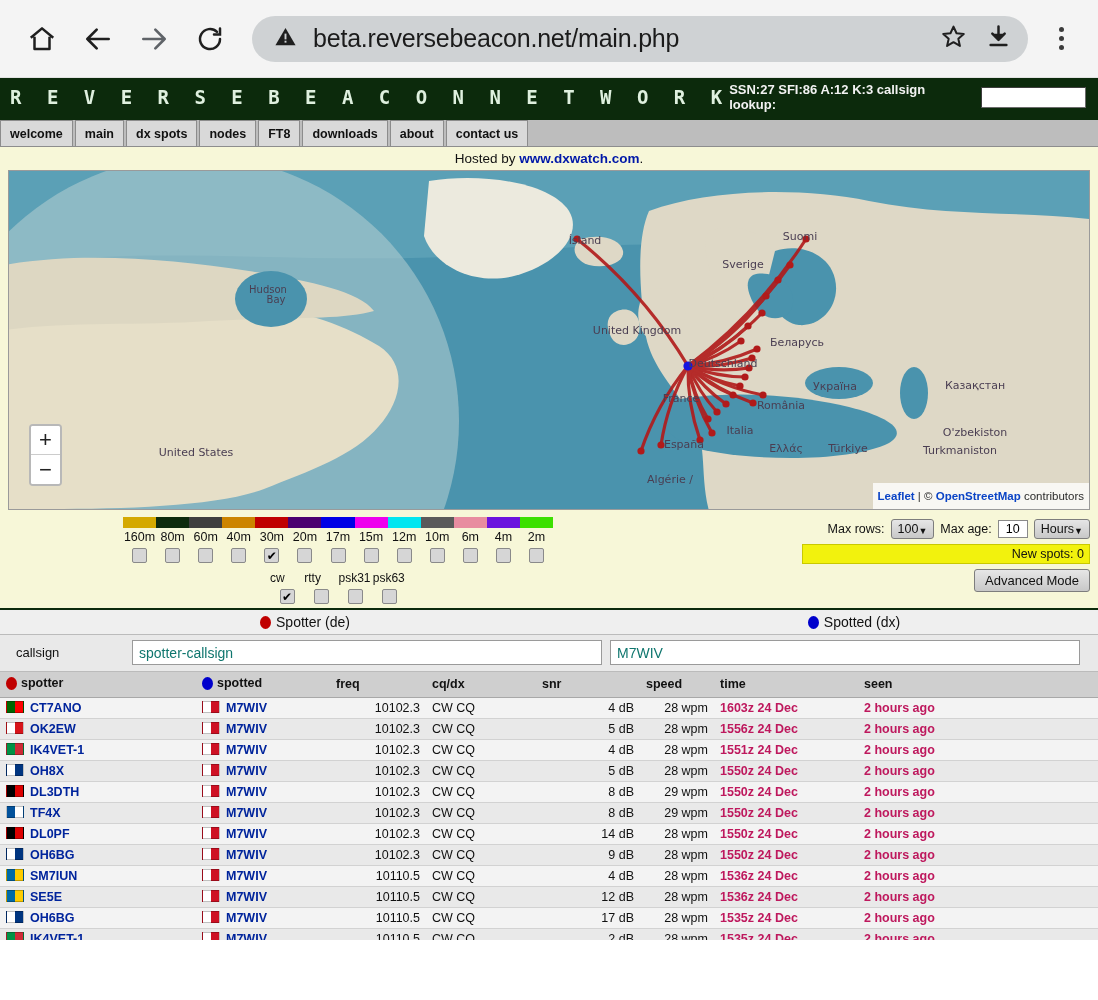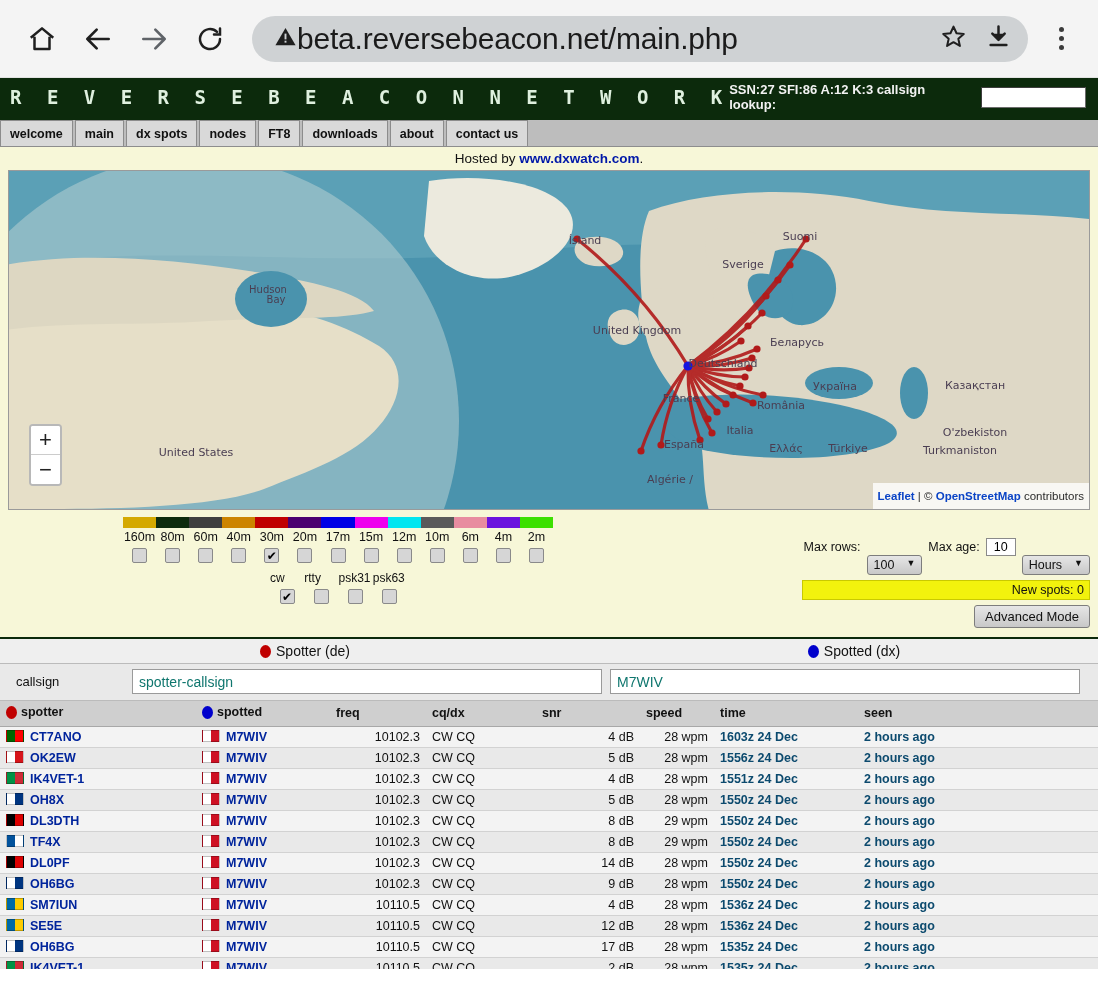--- a/index.html
+++ b/index.html
@@ -32,22 +32,23 @@
     height: 46px;
     margin: 0 10px 0 14px;
     background: #cfd2d4;
     border-radius: 23px;
     display: flex;
     align-items: center;
     padding: 0 10px 0 22px;
     min-width: 0;
   }
   #omnibox-text {
-    font-size: 30px;
+    font-size: 25px;
     color: #1b1b1b;
+    margin-left: 16px;
     white-space: nowrap;
     overflow: hidden;
     text-overflow: ellipsis;
     letter-spacing: -0.2px;
   }
   .omni-icons {
     margin-left: auto;
     display: flex;
     align-items: center;
     gap: 18px;
@@ -227,23 +228,22 @@
     font-size: 13px;
     color: #111;
     cursor: pointer;
   }
   .sel {
     background: linear-gradient(#e6e6e6,#c8c8c8);
     border: 1px solid #7d7d7d;
     border-radius: 3px;
     padding: 2px 6px;
     font-size: 12.5px;
-    display: inline-flex; align-items: flex-start; gap: 12px;
+    display: inline-flex; align-items: flex-end; 
     cursor: pointer;
-    margin-top: 36px;
   }
   .sel .caret { font-size: 9px; }
   .numbox {
     width: 30px;
     border: 1px solid #8a8a8a;
     background: #fff;
     font-size: 12.5px;
     padding: 1px 3px;
     text-align: center;
   }
@@ -305,21 +305,21 @@
   #spots td {
     font-size: 12.5px;
     padding: 3px 6px;
     border-bottom: 1px solid #d2d2d2;
     white-space: nowrap;
     color: #111;
   }
   #spots tr:nth-child(odd) td { background: #f3f3f3; }
   #spots tr:nth-child(even) td { background: #e9e9e9; }
   .call { color: #00249c; font-weight: bold; }
-  .tlink { color: #0c4a6e; font-weight: bold; }
+  .tlink { color: #be185d; font-weight: bold; }
   .flag {
     display: inline-block;
     width: 18px; height: 12px;
     margin-right: 6px;
     vertical-align: -1px;
     border: 1px solid rgba(0,0,0,.25);
   }
   .c-num { text-align: right; }
   th.c-num { text-align: right; }
   #table-clip { max-height: 268px; overflow: hidden; }

